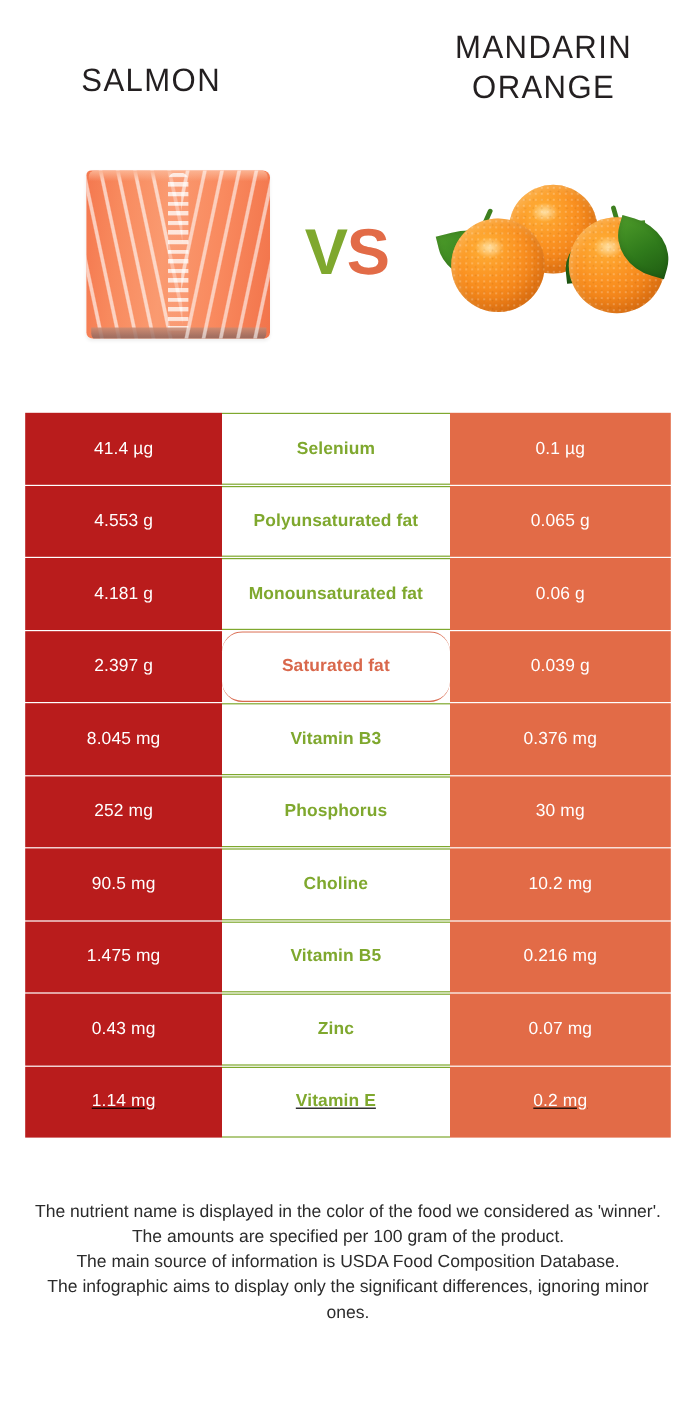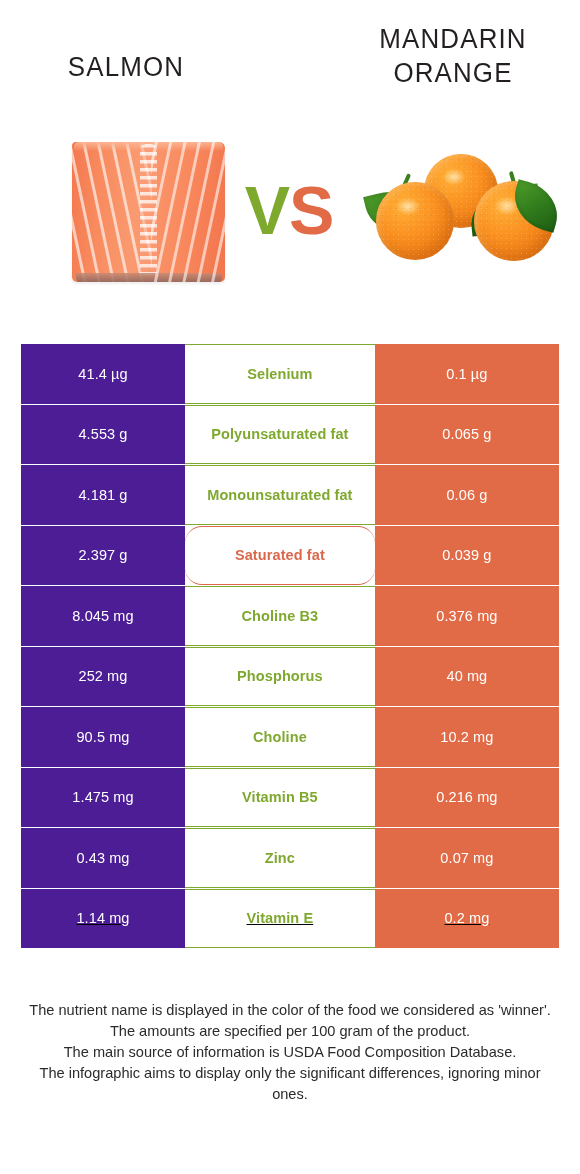--- a/index.html
+++ b/index.html
@@ -119,21 +119,21 @@
     width: 149px; height: 9px;
     background: linear-gradient(180deg, #fbb493 0%, rgba(251,180,147,0) 100%);
     border-radius: 5px 5px 0 0;
   }
 
   
   #vs {
     position: absolute;
     left: 228px; top: 30px;
     width: 122px;
-    font-size: 68px;
+    font-size: 54px;
     font-weight: 700;
     line-height: 110px;
     letter-spacing: -1px;
     text-align: center;
     font-family: "Liberation Sans", sans-serif;
   }
   #vs .v { color: #7FA82E; }
   #vs .s { color: #E26B47; }
 
   
@@ -205,21 +205,21 @@
 
   .cell {
     display: flex;
     align-items: center;
     justify-content: center;
     font-size: 14.5px;
     letter-spacing: 0.1px;
   }
   .cell-left {
     width: 178px;
-    background: #4c1d95;
+    background: #b91c1c;
     color: #ffffff;
   }
   .cell-mid {
     width: 206px;
     background: #ffffff;
     font-weight: 700;
     border-top: 1px solid #7FA82E;
     border-bottom: 1px solid #7FA82E;
     color: #7FA82E;
   }
@@ -308,27 +308,27 @@
         <div class="cell cell-mid">Monounsaturated fat</div>
         <div class="cell cell-right">0.06 g</div>
       </div>
       <div class="row">
         <div class="cell cell-left">2.397 g</div>
         <div class="cell cell-mid mid-orange">Saturated fat</div>
         <div class="cell cell-right">0.039 g</div>
       </div>
       <div class="row">
         <div class="cell cell-left">8.045 mg</div>
-        <div class="cell cell-mid">Choline B3</div>
+        <div class="cell cell-mid">Vitamin B3</div>
         <div class="cell cell-right">0.376 mg</div>
       </div>
       <div class="row">
         <div class="cell cell-left">252 mg</div>
         <div class="cell cell-mid">Phosphorus</div>
-        <div class="cell cell-right">40 mg</div>
+        <div class="cell cell-right">30 mg</div>
       </div>
       <div class="row">
         <div class="cell cell-left">90.5 mg</div>
         <div class="cell cell-mid">Choline</div>
         <div class="cell cell-right">10.2 mg</div>
       </div>
       <div class="row">
         <div class="cell cell-left">1.475 mg</div>
         <div class="cell cell-mid">Vitamin B5</div>
         <div class="cell cell-right">0.216 mg</div>

